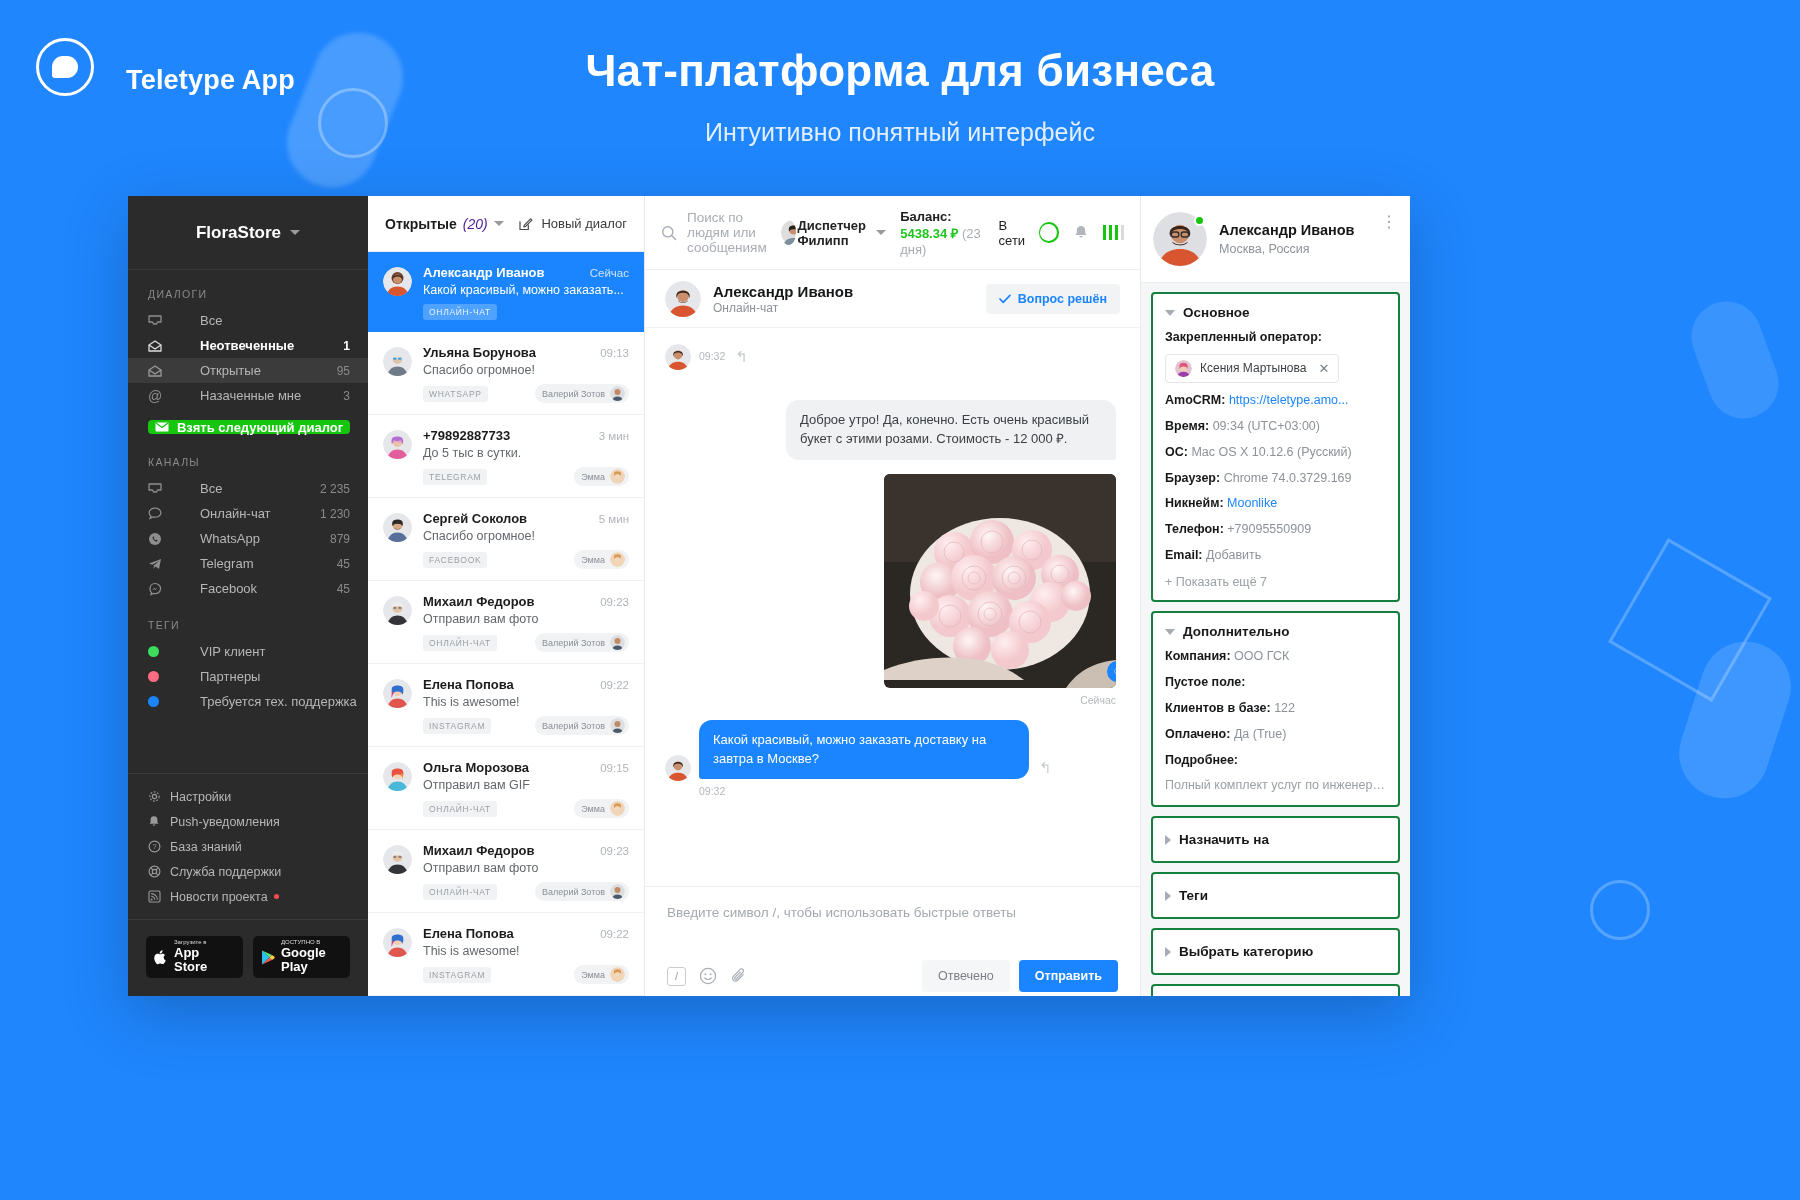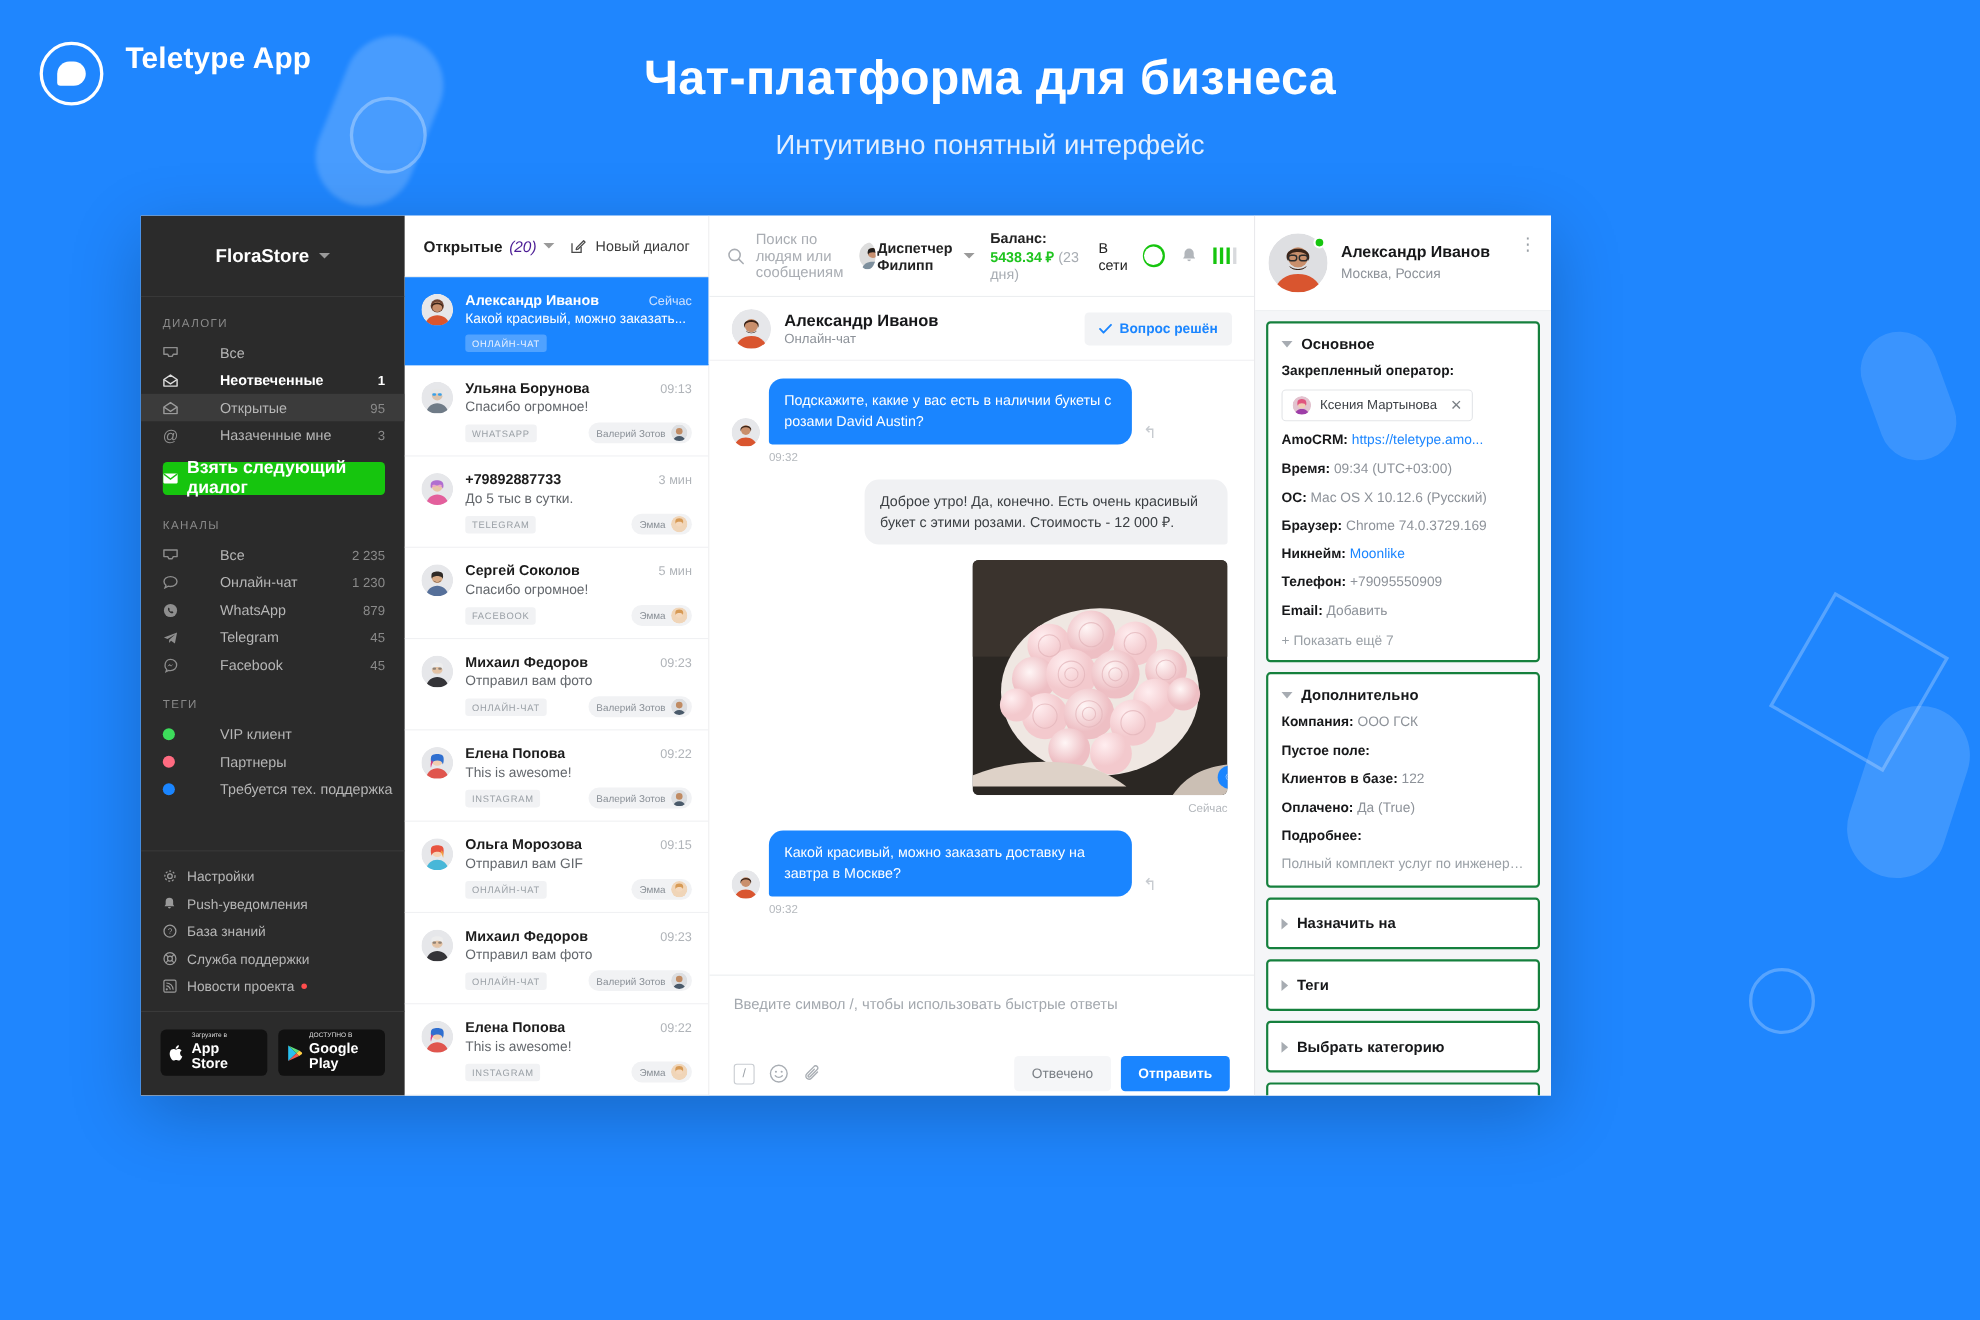--- a/index.html
+++ b/index.html
@@ -13,21 +13,21 @@
   
   .bg-deco { position: absolute; pointer-events: none; opacity: .16; }
   .deco-a { left: 300px; top: 30px; width: 90px; height: 160px; background: #fff; border-radius: 45px; transform: rotate(22deg); filter: blur(2px); opacity:.18;}
   .deco-b { left: 318px; top: 88px; width: 70px; height: 70px; border: 3px solid #fff; border-radius: 50%; opacity:.3;}
   .deco-c { left: 1630px; top: 560px; width: 120px; height: 120px; border: 3px solid #fff; transform: rotate(30deg); opacity:.25;}
   .deco-d { left: 1690px; top: 640px; width: 90px; height: 160px; background:#fff; border-radius: 45px; transform: rotate(18deg); opacity:.14;}
   .deco-e { left: 1590px; top: 880px; width: 60px; height: 60px; border: 3px solid #fff; border-radius:50%; opacity:.25;}
   .deco-f { left: 1700px; top: 300px; width: 70px; height: 120px; background:#fff; border-radius:35px; transform: rotate(-20deg); opacity:.12;}
 
   
-  .brand { position: absolute; left: 36px; top: 38px; display: flex; align-items: flex-start; gap: 20px; }
+  .brand { position: absolute; left: 36px; top: 38px; display: flex; align-items: flex-end; gap: 32px; }
   .brand-logo {
     width: 58px; height: 58px; border-radius: 50%;
     border: 3px solid #fff; display: flex; align-items: center; justify-content: center;
   }
   .brand-logo .bubble { width: 26px; height: 22px; background: #fff; border-radius: 11px 11px 11px 3px; }
   .brand-name { color: #fff; font-size: 27px; font-weight: bold; letter-spacing: .2px; }
 
   .headline { position: absolute; left: 0; right: 0; top: 46px; text-align: center; color: #fff;
               font-size: 44px; font-weight: bold; letter-spacing: .3px;}
   .subhead  { position: absolute; left: 0; right: 0; top: 118px; text-align: center; color: #e3effe;
@@ -46,22 +46,22 @@
             border-bottom: 1px solid #383838; }
   .sb-brand { color: #fff; font-size: 17px; font-weight: bold; }
   .caret-d { width:0;height:0;border-left:5px solid transparent;border-right:5px solid transparent;border-top:5px solid #9a9a9a;}
   .sb-section { color: #8a8a8a; font-size: 10.5px; letter-spacing: 1.3px; padding: 18px 0 8px 20px; text-transform: uppercase;}
   .sb-row { display: flex; align-items: center; height: 25px; padding: 0 18px 0 20px; font-size: 13px; cursor: pointer; gap: 32px;}
   .sb-row .ico { width: 20px; flex: 0 0 20px; display:flex; align-items:center; color:#8e8e8e;}
   .sb-row .lbl { flex: 1; color: #b6b6b6; white-space: nowrap; }
   .sb-row .cnt { color: #8a8a8a; font-size: 12px; }
   .sb-row.strong .lbl, .sb-row.strong .cnt { color: #fff; font-weight: bold; }
   .sb-row.active { background: #3b3b3b; }
-  .sb-btn { margin: 12px 18px 4px 20px; background: #16c50e; color: #fff; font-size: 16px; font-weight: bold;
-            height: 30px; border-radius: 4px; display: flex; align-items: center; justify-content: center; gap: 8px; cursor: pointer;}
+  .sb-btn { margin: 12px 18px 4px 20px; background: #16c50e; color: #fff; font-size: 13px; font-weight: bold;
+            height: 14px; border-radius: 4px; display: flex; align-items: center; justify-content: center; gap: 8px; cursor: pointer;}
   .dot { width: 11px; height: 11px; border-radius: 50%; flex: 0 0 11px; margin-right: 9px; }
   .sb-spacer { flex: 1; }
   .sb-divider { height: 1px; background: #3a3a3a; margin: 0 0 10px 0; }
   .sb-foot-row { display: flex; align-items: center; height: 25px; padding: 0 20px; font-size: 12.5px; color: #b6b6b6; cursor: pointer;}
   .sb-foot-row .ico { width: 22px; flex: 0 0 22px; color: #9a9a9a; display: flex; align-items: center;}
   .reddot { width: 5px; height: 5px; background: #ff4d4d; border-radius: 50%; margin-left: 6px; }
   .stores { display: flex; gap: 10px; justify-content: center; padding: 16px 0 18px 0; border-top: 1px solid #3a3a3a; margin-top: 10px;}
   .store { background: #111; border-radius: 5px; height: 42px; width: 97px; display: flex; align-items: center; gap: 6px; padding: 0 7px; }
   .store .s-t1 { font-size: 6px; color: #ddd; line-height: 1.1; }
   .store .s-t2 { font-size: 13px; color: #fff; font-weight: bold; line-height: 1.1; }
@@ -762,21 +762,20 @@
       <div class="m-row">
         <div class="m-av">
           <svg viewBox="0 0 26 26" width="26" height="26">
               <circle cx="13" cy="13" r="13" fill="#e6e7ea"></circle>
               <path d="M2.5 26c1.5-5.8 5.4-8.3 10.5-8.3S21.9 20.2 23.4 26z" fill="#d9552f"></path>
               <circle cx="13" cy="11" r="4.4" fill="#c98f6c"></circle>
               <path d="M8.4 9.4c1-2.9 8.2-3.2 9.3 0 .4 1 .2 2.3-.3 2.9.2-2.9-1.9-3.8-4.4-3.8s-4.6 1-4.4 3.8c-.5-.6-.6-2-.2-2.9z" fill="#3b2418"></path>
             </svg>
         </div>
         <div class="m-wrap">
-          <div class="bub in">Подскажите, какие у вас есть в наличии букеты с розами David Austin?</div>
           <div class="m-time">09:32</div>
         </div>
         <div class="reply-arrow">↰</div>
       </div>
 
       <div class="m-row out">
         <div class="m-wrap" style="align-items:flex-end;">
           <div class="bub gray">Доброе утро! Да, конечно. Есть очень красивый букет с этими розами. Стоимость - 12 000 ₽.</div>
         </div>
       </div>

